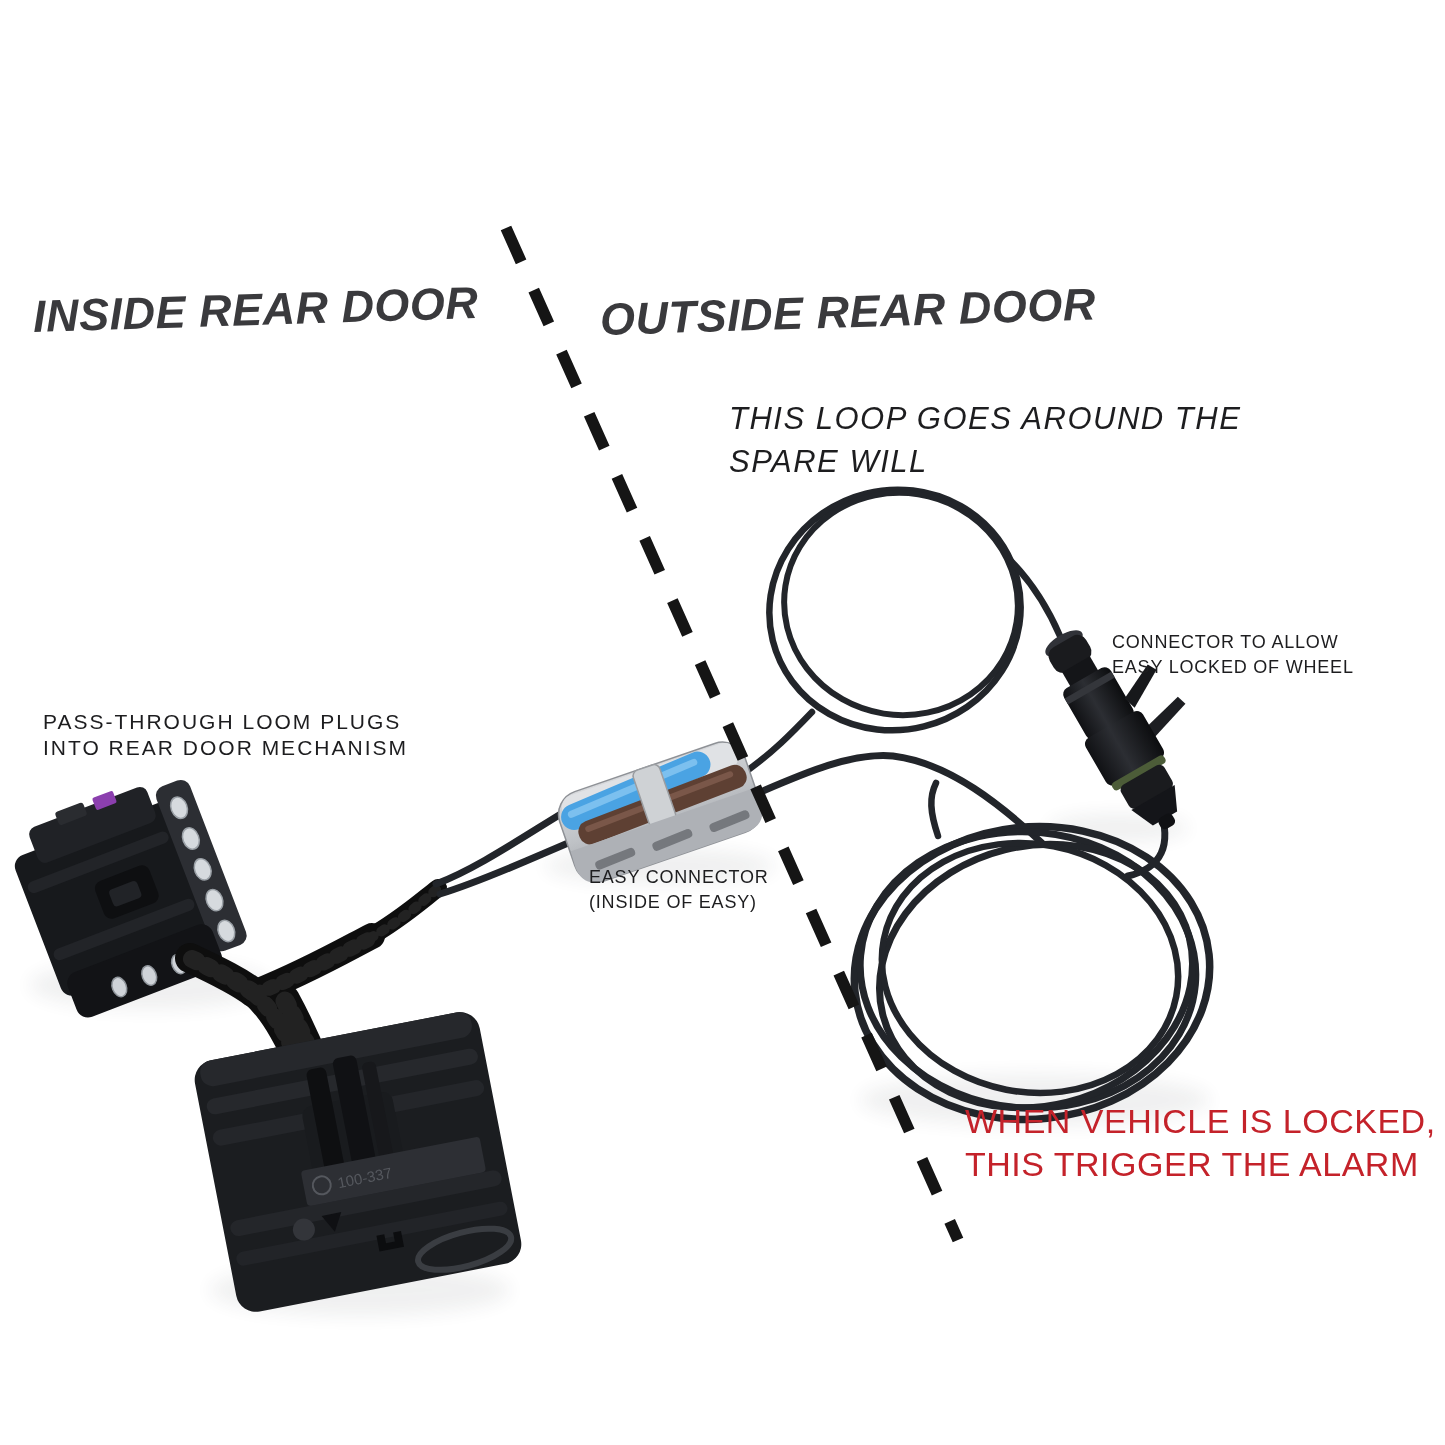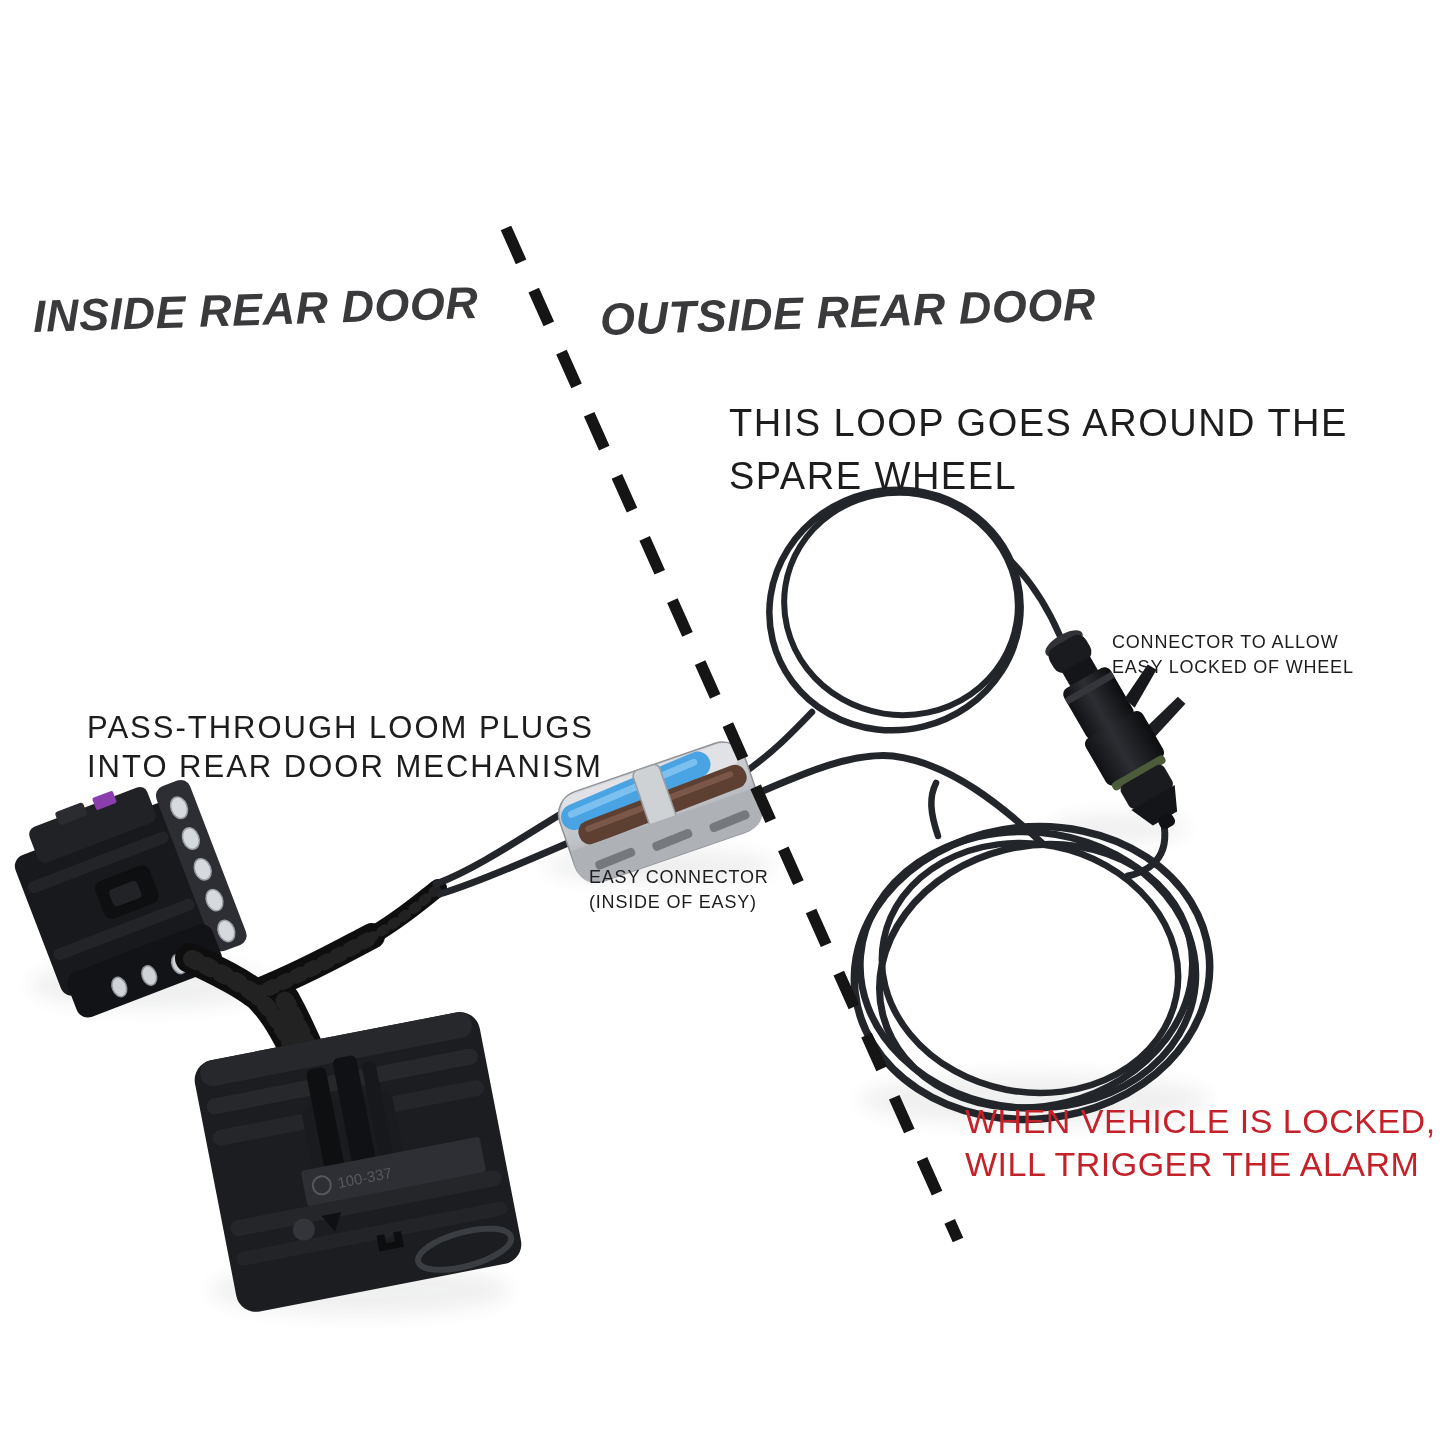--- a/index.html
+++ b/index.html
@@ -10,22 +10,22 @@
     font-family:"Liberation Sans", sans-serif;
   }
   .svg-layer { position:absolute; left:0; top:0; width:1445px; height:1445px; }
   .heading {
     position:absolute; font-style:italic; font-weight:bold;
     font-size:45px; letter-spacing:0.5px; line-height:1;
     color:var(--heading,#3a3a3d); white-space:nowrap;
     transform:rotate(-1.8deg); transform-origin:left center;
   }
   .note { position:absolute; color:var(--annotation,#1d1d1f); white-space:nowrap; }
-  .note-lg  { font-size:38px; letter-spacing:1.5px; line-height:1.4; }
-  .note-xl  { font-size:31px; letter-spacing:2px;   line-height:1.25;margin-left:44px; }
+  .note-lg  { font-size:31px; letter-spacing:1.5px; line-height:1.4;font-style:italic; }
+  .note-xl  { font-size:21px; letter-spacing:2px;   line-height:1.25; }
   .note-sm  { font-size:18px; letter-spacing:0.8px; line-height:1.4; }
   .alert {
     position:absolute; color:var(--alert,#c4222a);
     font-size:34px; letter-spacing:0.5px; line-height:1.27; white-space:nowrap;
   }
 </style>
 </head>
 <body>
 
 <div class="stage">
@@ -179,36 +179,36 @@
 
     <line x1="506" y1="228" x2="958" y2="1240" stroke="var(--divider,#151515)" stroke-width="11.5" stroke-dasharray="37 31"></line>
   </svg>
 
   <div class="heading" style="left:33px; top:294px;">INSIDE REAR DOOR</div>
 
   <div class="heading" style="left:600px; top:297px;">OUTSIDE REAR DOOR</div>
 
   <div class="note note-lg" style="left:729px; top:397px;">
     <div>THIS LOOP GOES AROUND THE</div>
-    <div>SPARE WHEEL</div>
+    <div>SPARE WILL</div>
   </div>
 
   <div class="note note-sm" style="left:1112px; top:630px;">
     <div>CONNECTOR TO ALLOW</div>
     <div>EASY LOCKED OF WHEEL</div>
   </div>
 
   <div class="note note-xl" style="left:43px; top:709px;">
     <div>PASS-THROUGH LOOM PLUGS</div>
     <div>INTO REAR DOOR MECHANISM</div>
   </div>
 
   <div class="note note-sm" style="left:589px; top:865px;">
     <div>EASY CONNECTOR</div>
     <div>(INSIDE OF EASY)</div>
   </div>
 
   <div class="alert" style="left:965px; top:1100px;">
     <div>WHEN VEHICLE IS LOCKED,</div>
-    <div>WILL TRIGGER THE ALARM</div>
+    <div>THIS TRIGGER THE ALARM</div>
   </div>
 
 </div>
 
 </body></html>

